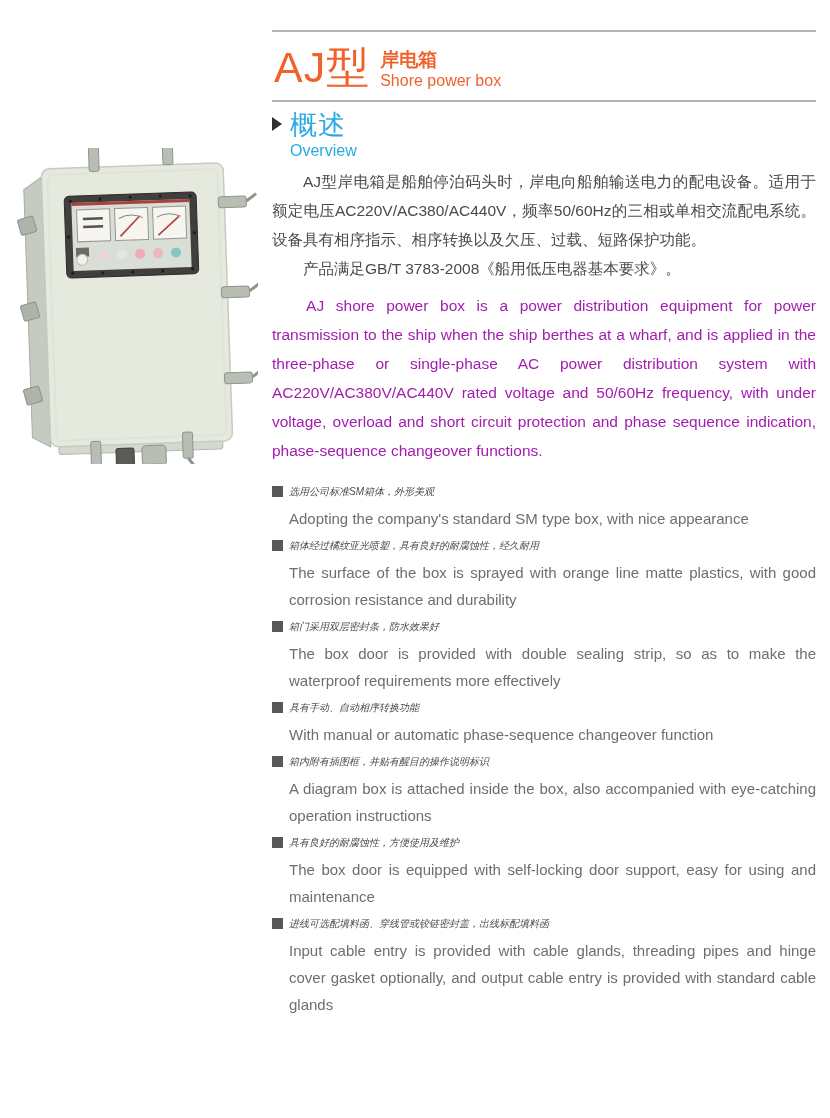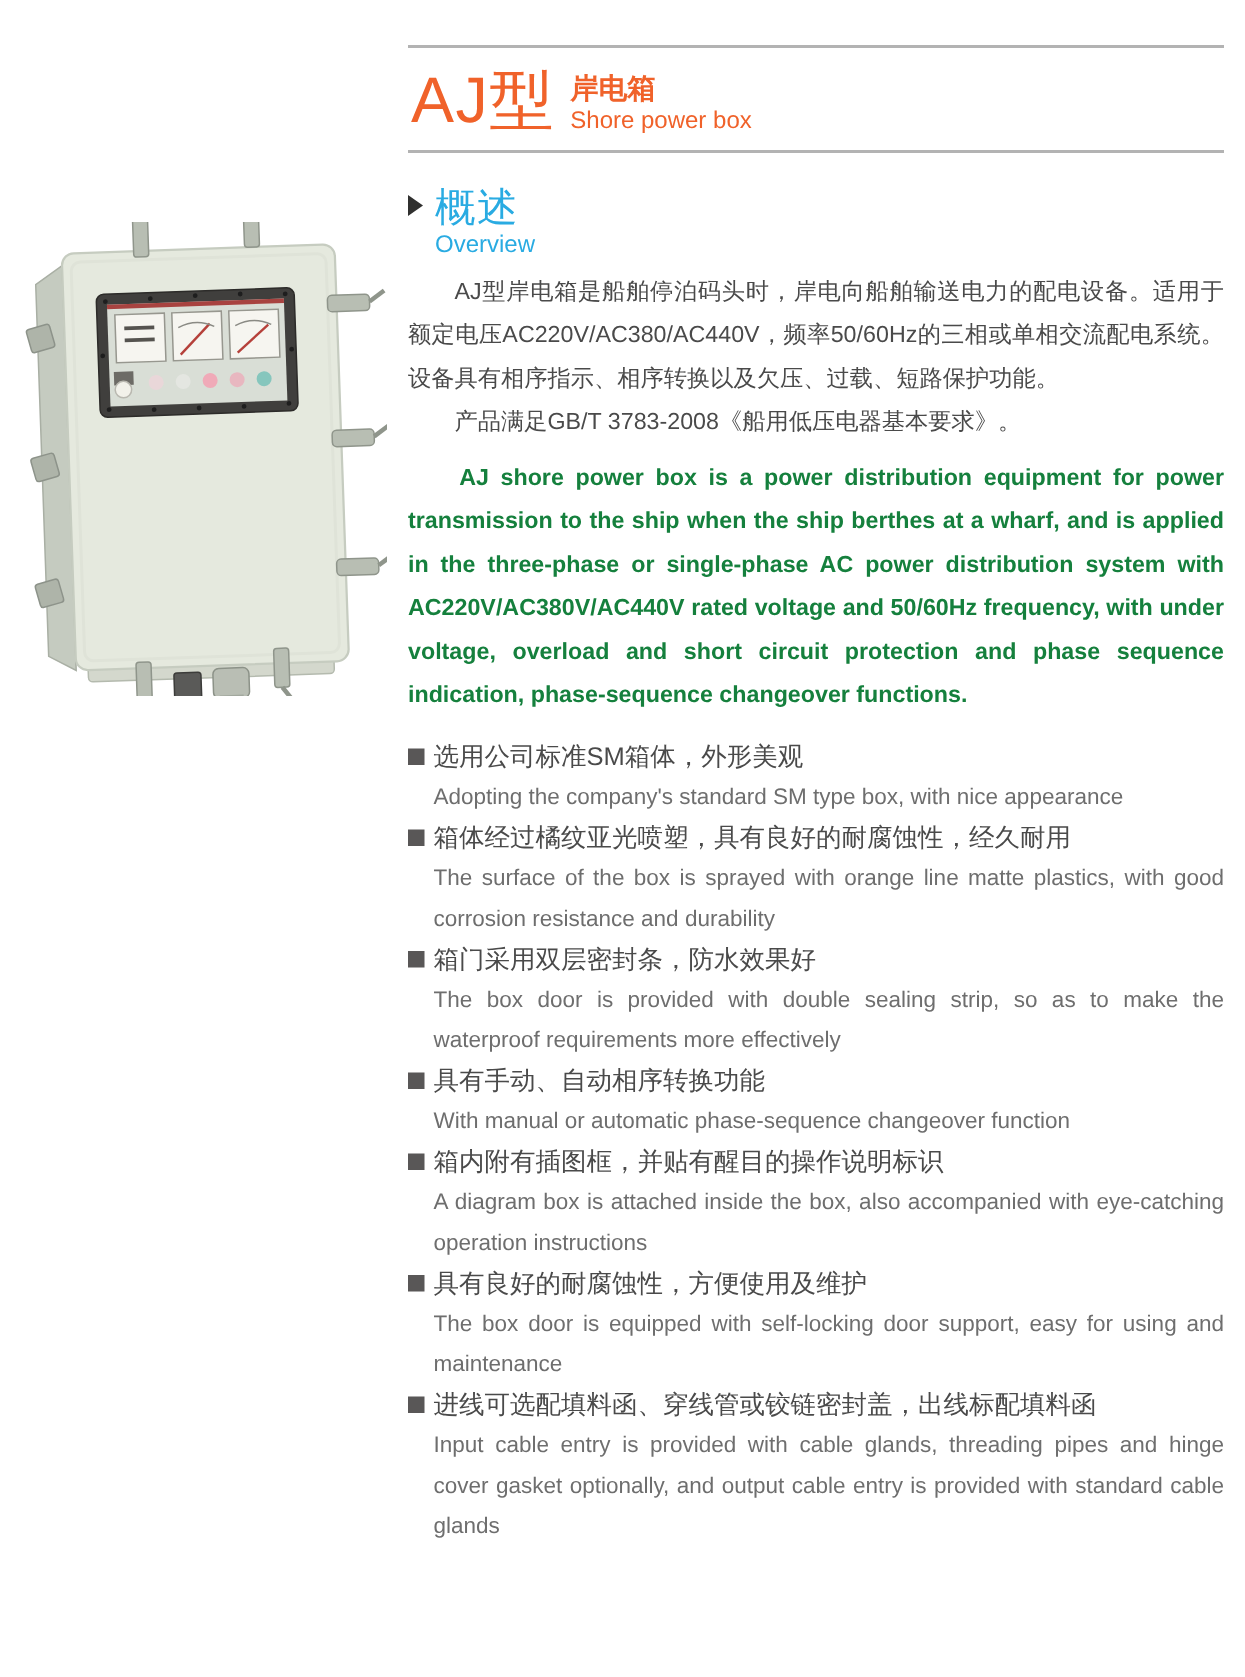--- a/index.html
+++ b/index.html
@@ -15,37 +15,37 @@
   .divider.top { margin-top:30px; }
 
   
   .brandrow { display:flex; align-items:center; padding:12px 0 10px 2px; }
   .model { font-size:43px; line-height:46px; color:#f0622a; letter-spacing:1px; font-weight:400; }
   .namestack { margin-left:10px; padding-top:4px; }
   .name-zh { font-size:19px; font-weight:700; color:#f0622a; line-height:22px; }
   .name-en { font-size:16px; color:#f0622a; line-height:19px; }
 
   
-  .sechead { position:relative; padding-left:18px; margin-top:21px; }
+  .sechead { position:relative; padding-left:18px; margin-top:8px; }
   .arrow { position:absolute; left:0; top:7px; width:0; height:0;
            border-left:10px solid #30302f; border-top:7px solid transparent; border-bottom:7px solid transparent; }
   .sechead .t-zh { font-size:27px; color:#29abe2; line-height:30px; font-weight:500; letter-spacing:1px; }
   .sechead .t-en { font-size:16px; color:#29abe2; line-height:20px; margin-top:1px; }
 
   
   .ov-zh { margin-top:6px; }
   .ov-zh p { font-size:15.5px; line-height:29px; color:#4a4a4a; text-align:justify; text-indent:2em; }
   .ov-en { margin-top:8px; }
-  .ov-en p { font-size:15.5px; line-height:29px; color:#15803d; text-align:justify; text-indent:2.2em;font-weight:bold; }
+  .ov-en p { font-size:15.5px; line-height:29px; color:#a21caf; text-align:justify; text-indent:2.2em; }
 
   
   .features { margin-top:13px; list-style:none; }
   .feat { position:relative; padding-left:17px; }
   .feat-bullet { position:absolute; left:0; top:8px; width:11px; height:11px; background:#595757; }
-  .feat-zh { font-size:17px; line-height:27px; color:#4a4a4a; }
+  .feat-zh { font-size:10px; line-height:27px; color:#4a4a4a;font-style:italic; }
   .feat-en { font-size:15px; line-height:27px; color:#6e6e6e; text-align:justify; }
 
   
   .photo { position:absolute; left:8px; top:148px; width:250px; height:316px; }
 </style>
 </head>
 <body>
 
 <svg class="photo" viewBox="0 0 250 316" aria-hidden="true">
   <g transform="rotate(-2 125 160)">

